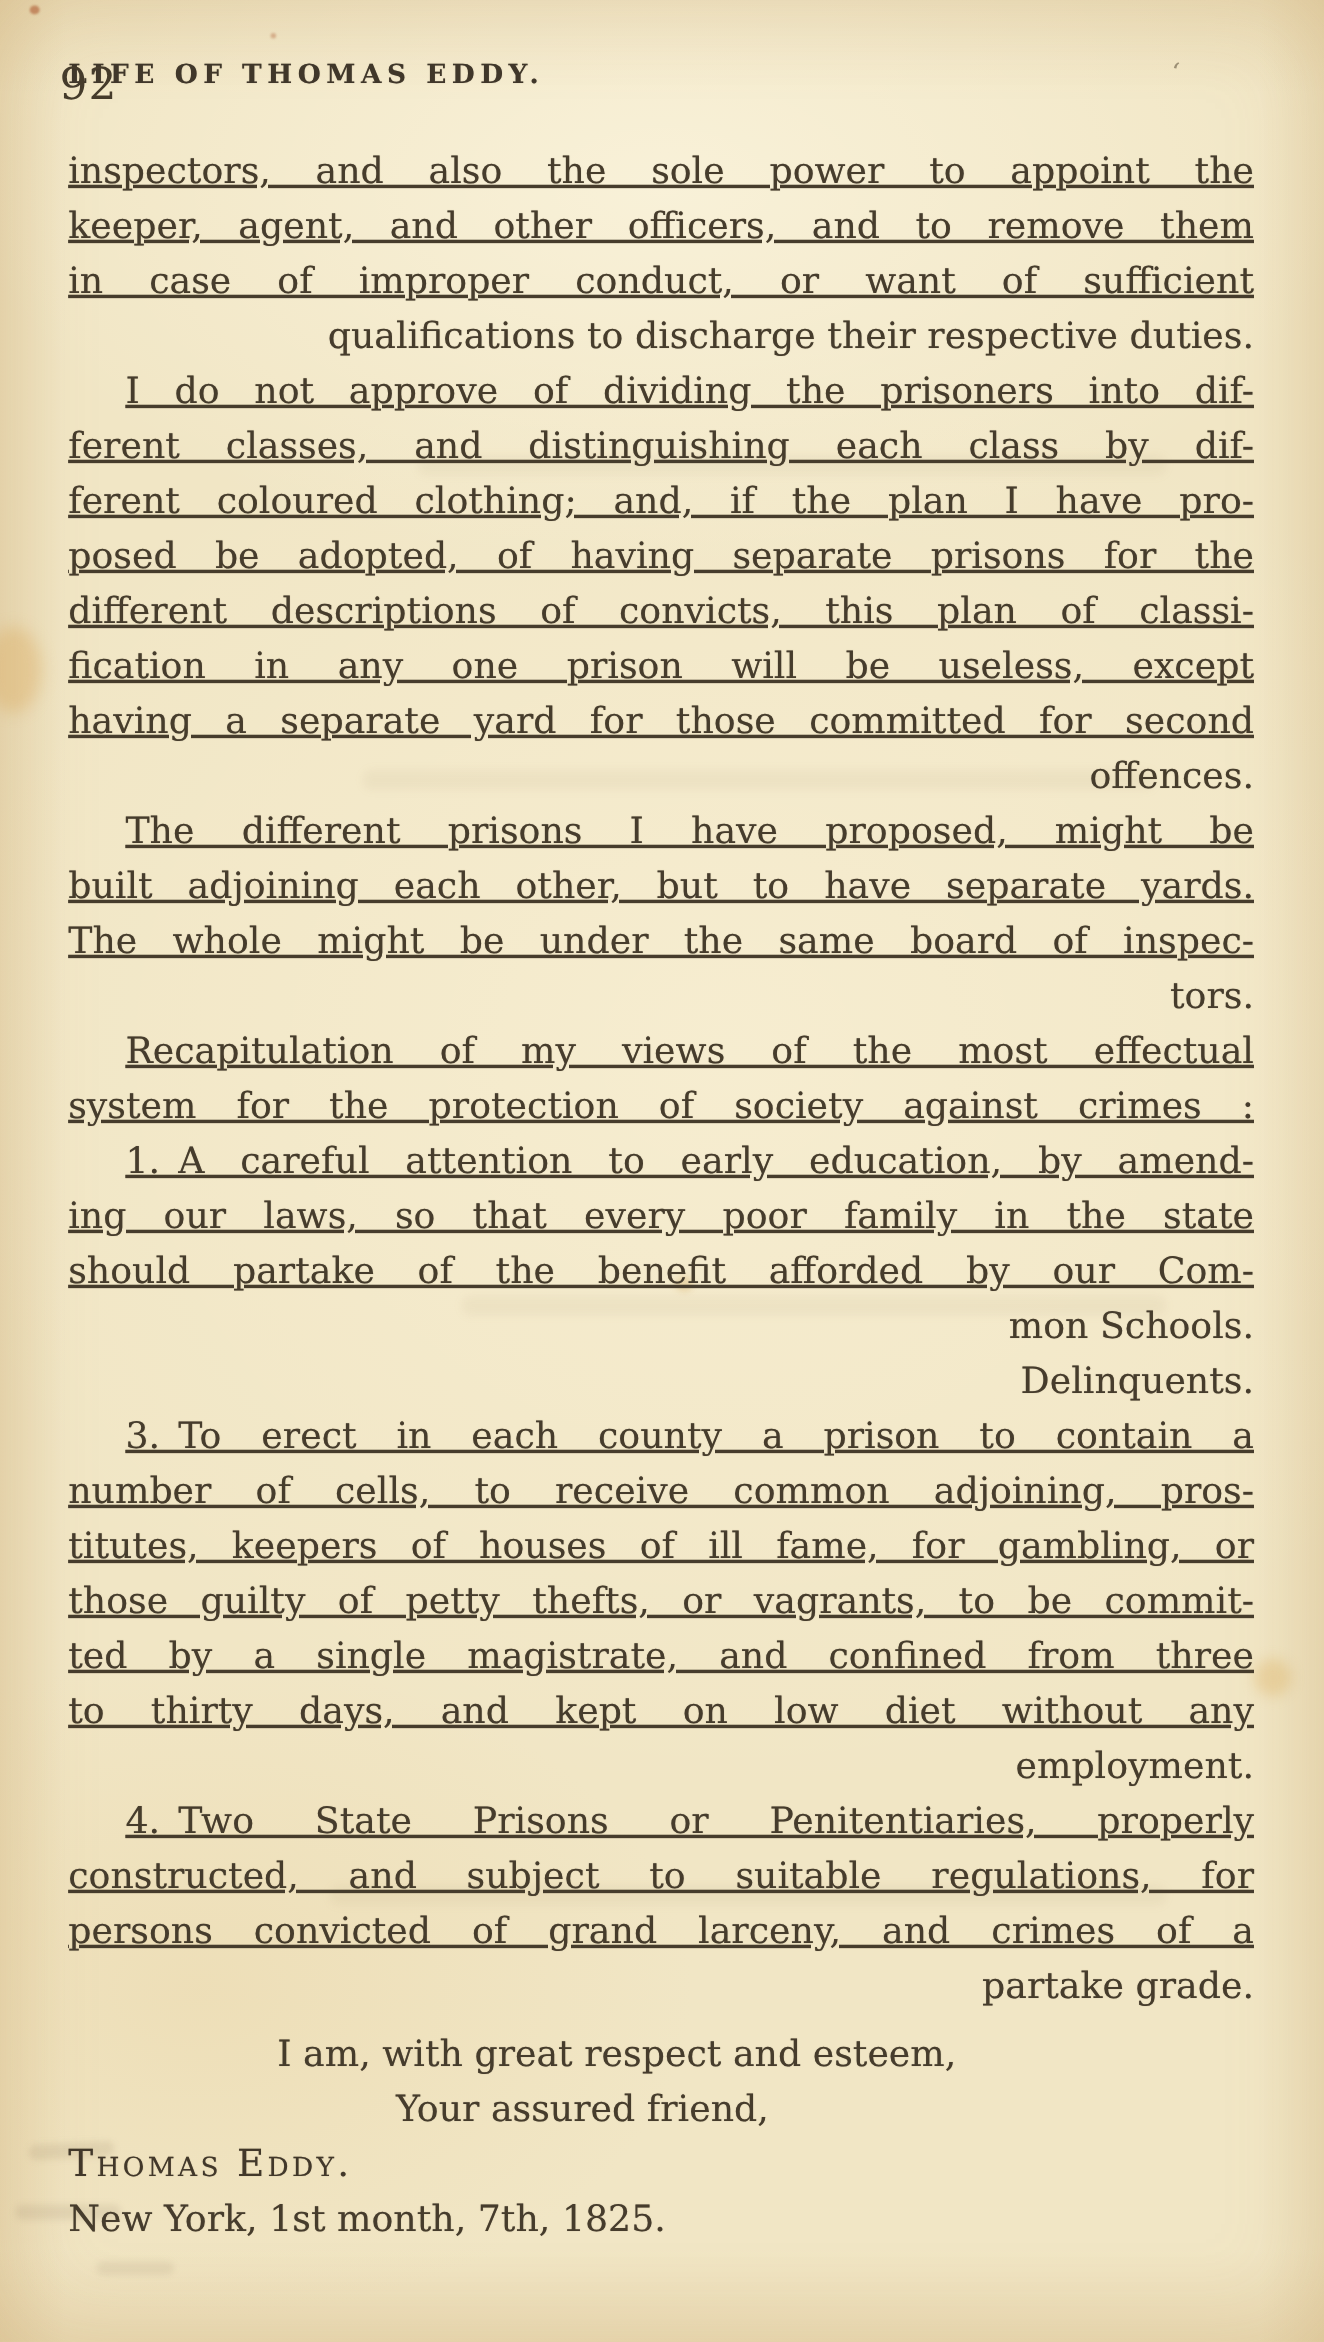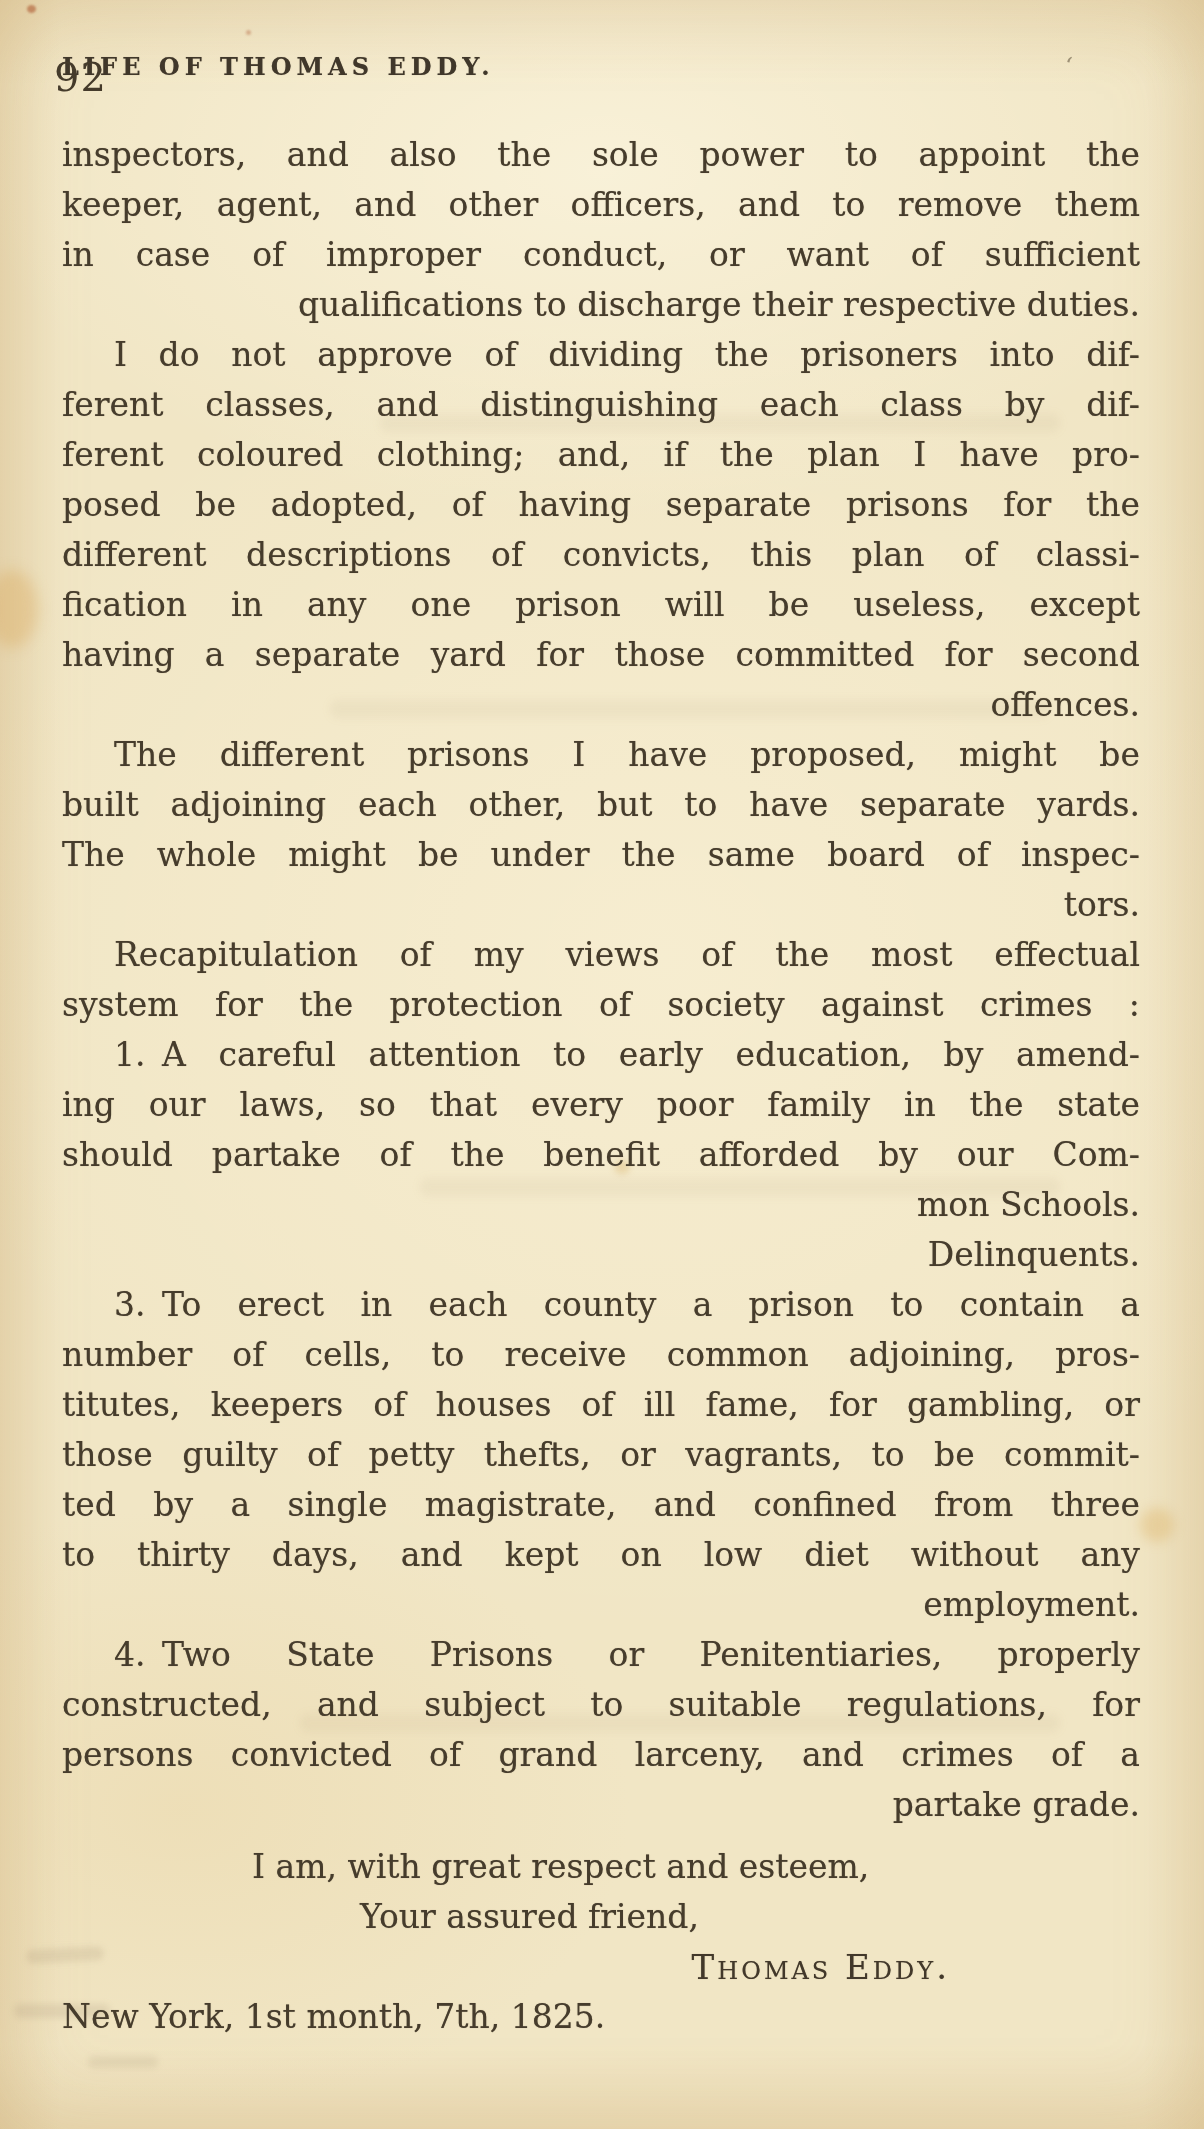--- a/index.html
+++ b/index.html
@@ -41,29 +41,29 @@
     font-size:24px; color:#55483388; transform:rotate(10deg);
   }
   
   .text-area{
     position:absolute; top:130px; left:62px; width:1078px;
     font-size:33px; line-height:50px;
     text-shadow:0 0 0.7px rgba(70,60,44,0.55);
   }
   .para{margin:0;}
   .line{height:50px; overflow:visible; white-space:normal;}
-  .jline{text-align:justify; text-align-last:justify;}
+  .jline{text-align:justify; text-align-last:justify;text-decoration:underline;}
   .lline{text-align:right;}
   .indent{text-indent:52px;}
   
   .closing{margin-top:12px;}
   .close-1{padding-left:190px; height:50px;}
   .close-2{padding-left:298px; height:50px;}
   .close-sig{
-    text-align:right; padding-right:190px; height:50px;
+    padding-right:190px; height:50px;
     font-variant:small-caps; letter-spacing:3px; font-size:34px;
     color:#42382a;
   }
   .close-date{height:50px;}
   .seg-italic{margin-top:16px;}
   .seg-roman{font-style:normal;}
   
   .blemish{position:absolute; pointer-events:none;}
   .b1{left:27px; top:5px; width:9px; height:8px; border-radius:50%;
       background:rgba(170,80,40,0.55); filter:blur(1px);}

